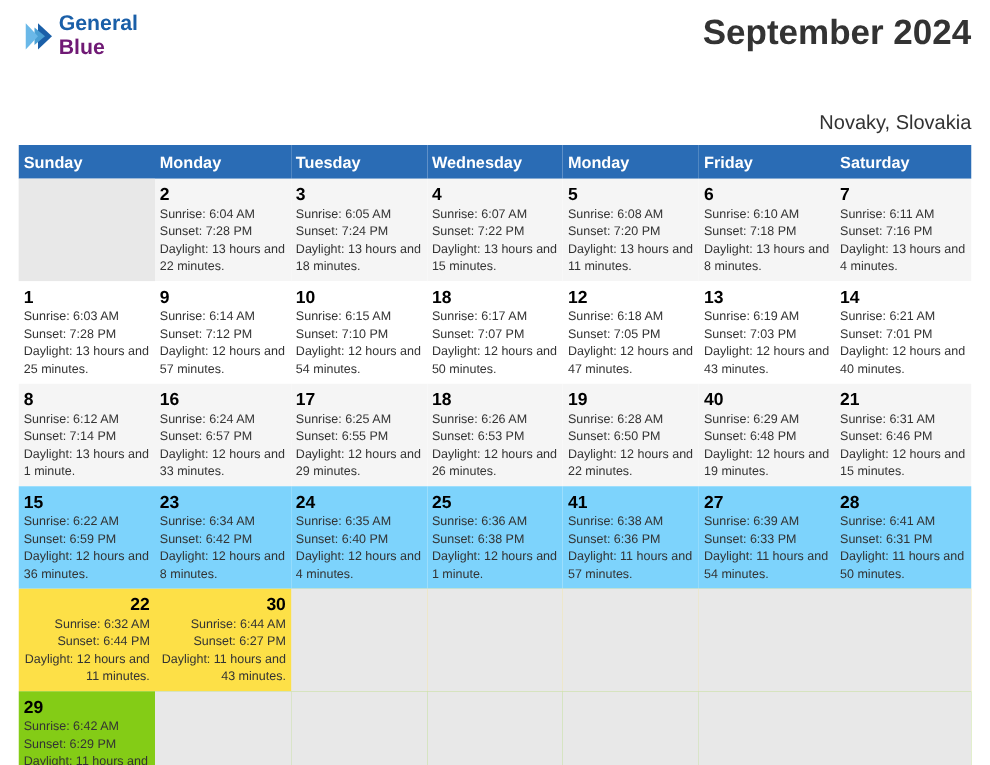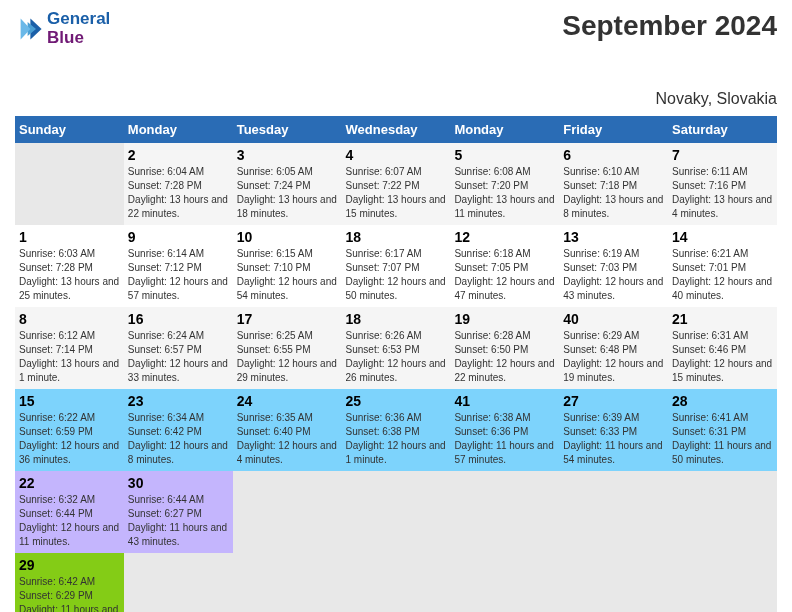--- a/index.html
+++ b/index.html
@@ -235,21 +235,21 @@
           </td>
           <td>
             <span class="day-number">27</span>
             <div class="day-info">Sunrise: 6:39 AM<br>Sunset: 6:33 PM<br>Daylight: 11 hours and 54 minutes.</div>
           </td>
           <td>
             <span class="day-number">28</span>
             <div class="day-info">Sunrise: 6:41 AM<br>Sunset: 6:31 PM<br>Daylight: 11 hours and 50 minutes.</div>
           </td>
         </tr>
-        <tr style="background-color: #c4b5fd;">
+        <tr style="background-color: #fde047; text-align: right;">
           <td>
             <span class="day-number">22</span>
             <div class="day-info">Sunrise: 6:32 AM<br>Sunset: 6:44 PM<br>Daylight: 12 hours and 11 minutes.</div>
           </td>
           <td>
             <span class="day-number">30</span>
             <div class="day-info">Sunrise: 6:44 AM<br>Sunset: 6:27 PM<br>Daylight: 11 hours and 43 minutes.</div>
           </td>
           <td class="empty-cell" style="background-color: rgb(216, 216, 216);"></td>
           <td class="empty-cell" style="background-color: rgb(216, 216, 216);"></td>

